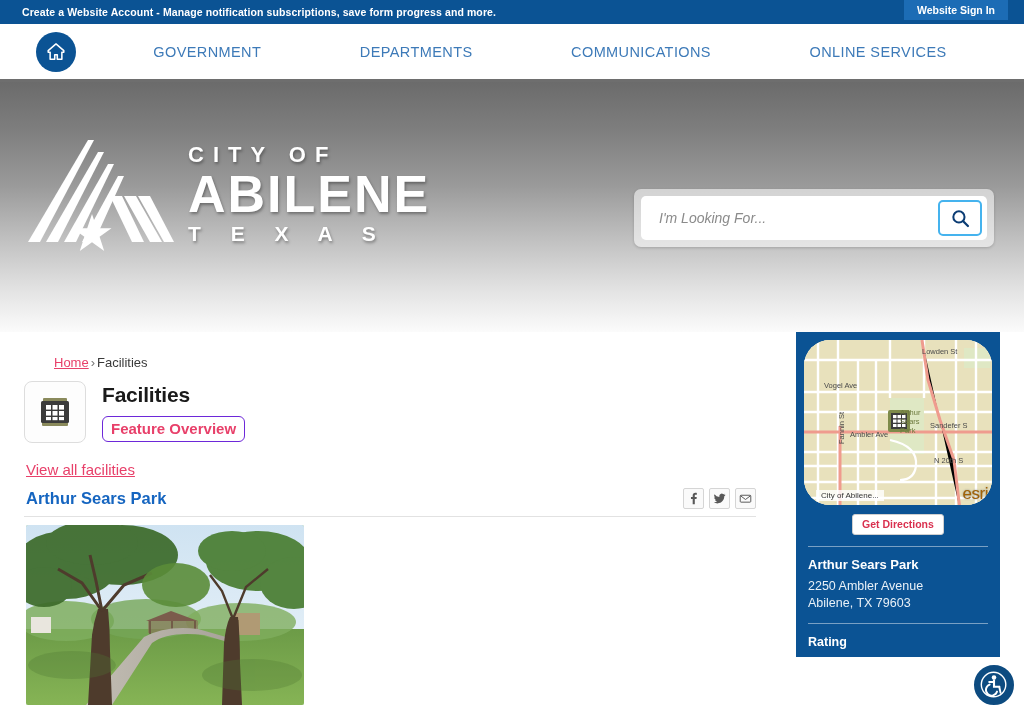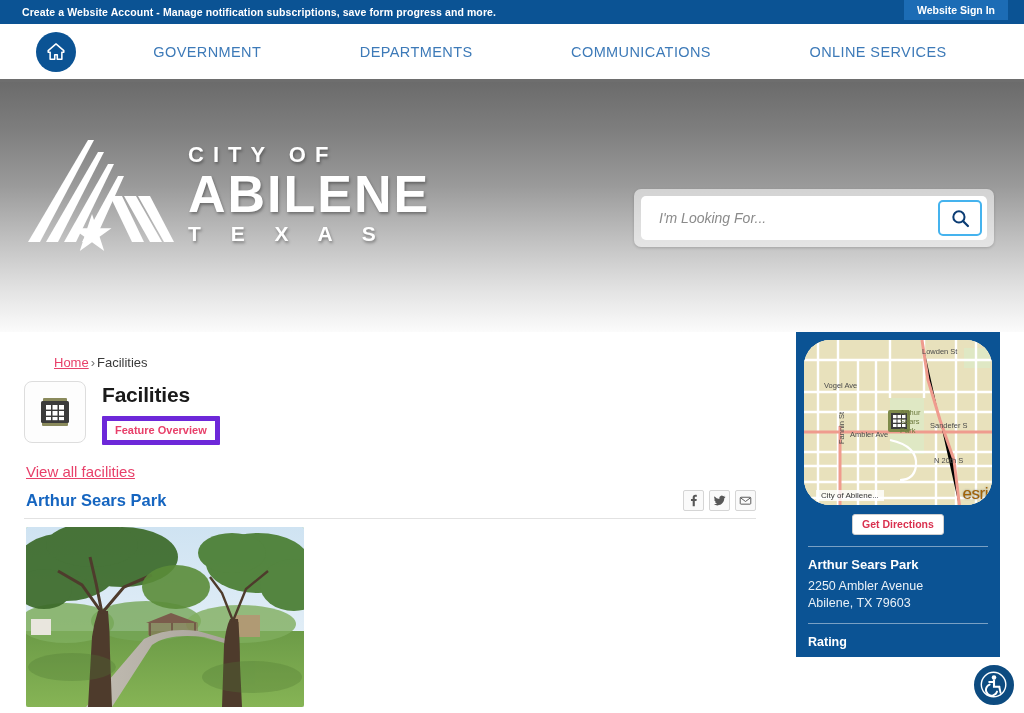--- a/index.html
+++ b/index.html
@@ -191,25 +191,25 @@
   .page-title {
     font-size: 21px;
     font-weight: bold;
     color: #1a1a1a;
     letter-spacing: -.2px;
   }
   .feature-btn {
     display: inline-block;
     margin-top: 9px;
     padding: 3px 8px 4px;
-    border: 5px solid #6d28d9;
-    border-radius: 1px;
+    border: 1px solid #6d28d9;
+    border-radius: 6px;
     background: #fff;
     color: #e8406a;
-    font-size: 11px;
+    font-size: 15px;
     font-weight: bold;
     cursor: pointer;
   }
 
   .viewall {
     display: inline-block;
     margin-top: 18px;
     margin-left: 2px;
     font-size: 15px;
     color: #e8406a;

